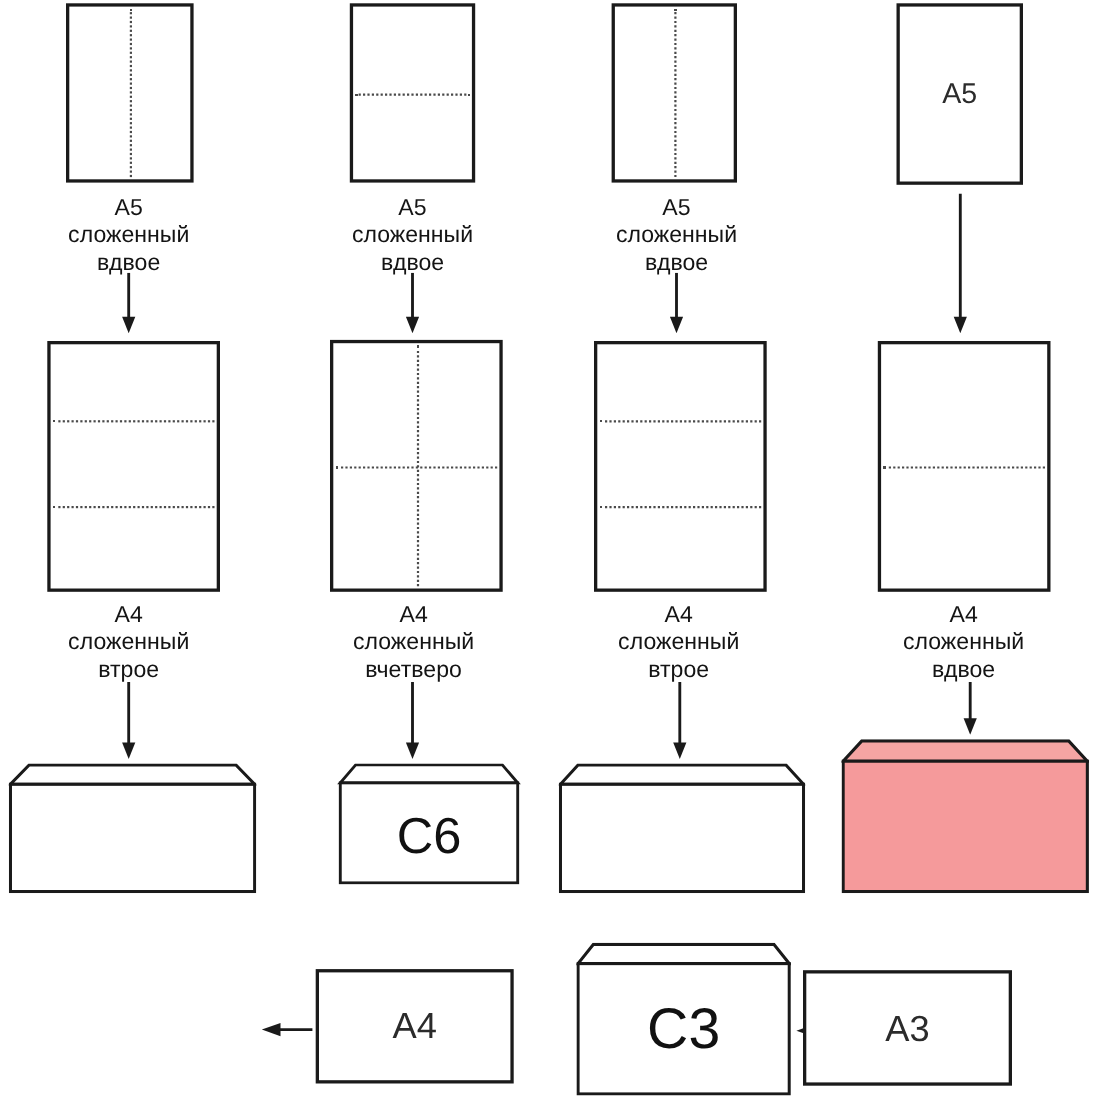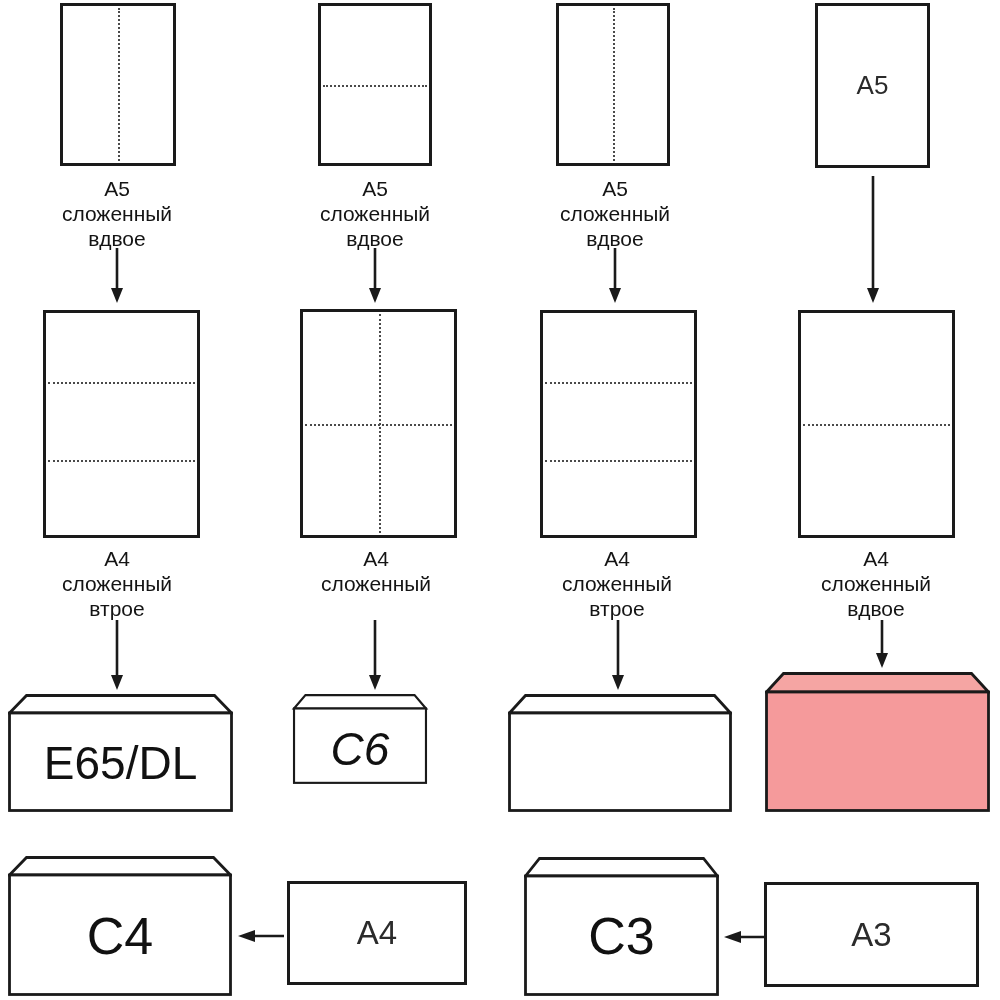--- a/index.html
+++ b/index.html
@@ -63,21 +63,20 @@
     <svg viewBox="0 0 16 70">
         <line x1="8" y1="0" x2="8" y2="57"></line>
         <polygon points="2,55 14,55 8,70"></polygon>
       </svg>
   </div>
   <div class="env" style="left:8px;top:694px;width:225px;height:118px;">
     <svg viewBox="0 0 225 118">
       <polygon points="18.5,1.5 206.5,1.5 223.5,19 1.5,19"></polygon>
       <rect x="1.5" y="19" width="222" height="97.5"></rect>
     </svg>
-    <span class="env-label" style="top:19px;bottom:0;">E65/DL</span>
   </div>
 
   <div class="sheet" style="left:318px;top:3px;width:114px;height:163px;">
     <div class="fold-h" style="top:50%;"></div>
   </div>
   <div class="caption" style="left:285px;top:176px;">
     <div>A5</div>
     <div>сложенный</div>
     <div>вдвое</div>
   </div>
@@ -87,28 +86,29 @@
         <polygon points="2,40 14,40 8,55"></polygon>
       </svg>
   </div>
   <div class="sheet" style="left:300px;top:309px;width:157px;height:229px;">
     <div class="fold-h" style="top:50%;"></div>
     <div class="fold-v" style="left:50%;"></div>
   </div>
   <div class="caption" style="left:286px;top:546px;">
     <div>A4</div>
     <div>сложенный</div>
+    <div>вчетверо</div>
   </div>
   <div class="arrow" style="left:367px;top:620px;width:16px;height:70px;">
     <svg viewBox="0 0 16 70">
         <line x1="8" y1="0" x2="8" y2="57"></line>
         <polygon points="2,55 14,55 8,70"></polygon>
       </svg>
   </div>
-  <div class="env" style="left:272px;top:694px;width:176px;height:90px;font-style:italic;">
+  <div class="env" style="left:302px;top:694px;width:176px;height:110px;">
     <svg viewBox="0 0 176 118">
       <polygon points="16.5,1.5 159.5,1.5 174.5,19 1.5,19"></polygon>
       <rect x="1.5" y="19" width="173" height="97.5"></rect>
     </svg>
     <span class="env-label" style="top:19px;bottom:0;">C6</span>
   </div>
 
   <div class="sheet" style="left:556px;top:3px;width:114px;height:163px;">
     <div class="fold-v" style="left:50%;"></div>
   </div>
@@ -168,27 +168,20 @@
         <polygon points="2,33 14,33 8,48"></polygon>
       </svg>
   </div>
   <div class="env hl" style="left:765px;top:672px;width:225px;height:140px;">
     <svg viewBox="0 0 225 140">
       <polygon points="18.5,1.5 206.5,1.5 223.5,20 1.5,20"></polygon>
       <rect x="1.5" y="20" width="222" height="118.5"></rect>
     </svg>
   </div>
 
-  <div class="env" style="left:8px;top:856px;width:224px;height:140px;">
-    <svg viewBox="0 0 224 140">
-      <polygon points="18.5,1.5 205.5,1.5 222.5,19 1.5,19"></polygon>
-      <rect x="1.5" y="19" width="221" height="119.5"></rect>
-    </svg>
-    <span class="env-label big" style="top:19px;bottom:0;">C4</span>
-  </div>
   <div class="arrow" style="left:236px;top:928px;width:50px;height:16px;">
     <svg viewBox="0 0 50 16">
         <line x1="48" y1="8" x2="8" y2="8"></line>
         <polygon points="2,8 19,2 19,14"></polygon>
       </svg>
   </div>
   <div class="sheet" style="left:287px;top:881px;width:180px;height:104px;">
     <span class="sheet-label big">A4</span>
   </div>
 
@@ -198,17 +191,17 @@
       <rect x="1.5" y="19" width="192" height="118.5"></rect>
     </svg>
     <span class="env-label big" style="top:19px;bottom:0;">C3</span>
   </div>
   <div class="arrow" style="left:722px;top:929px;width:48px;height:16px;">
     <svg viewBox="0 0 48 16">
         <line x1="46" y1="8" x2="8" y2="8"></line>
         <polygon points="2,8 19,2 19,14"></polygon>
       </svg>
   </div>
-  <div class="sheet" style="left:764px;top:882px;width:215px;height:105px;text-align:center;">
+  <div class="sheet" style="left:730px;top:882px;width:190px;height:105px;text-align:center;">
     <span class="sheet-label big">A3</span>
   </div>
 
 </div>
 
 </body></html>

